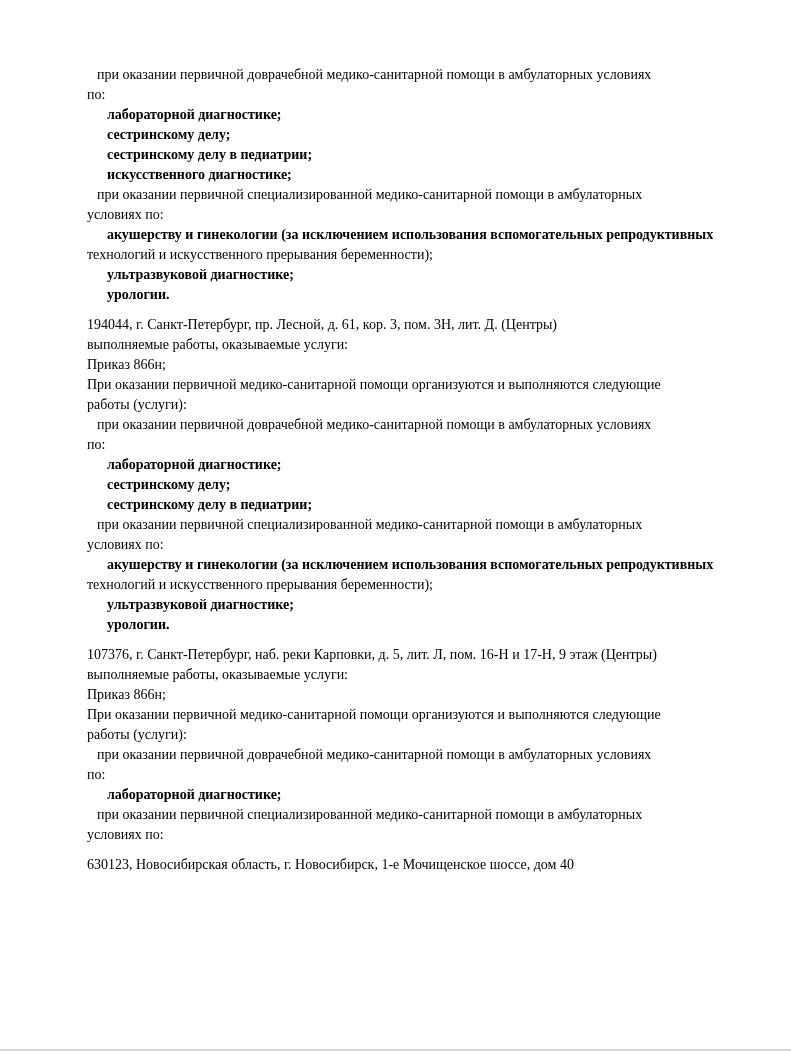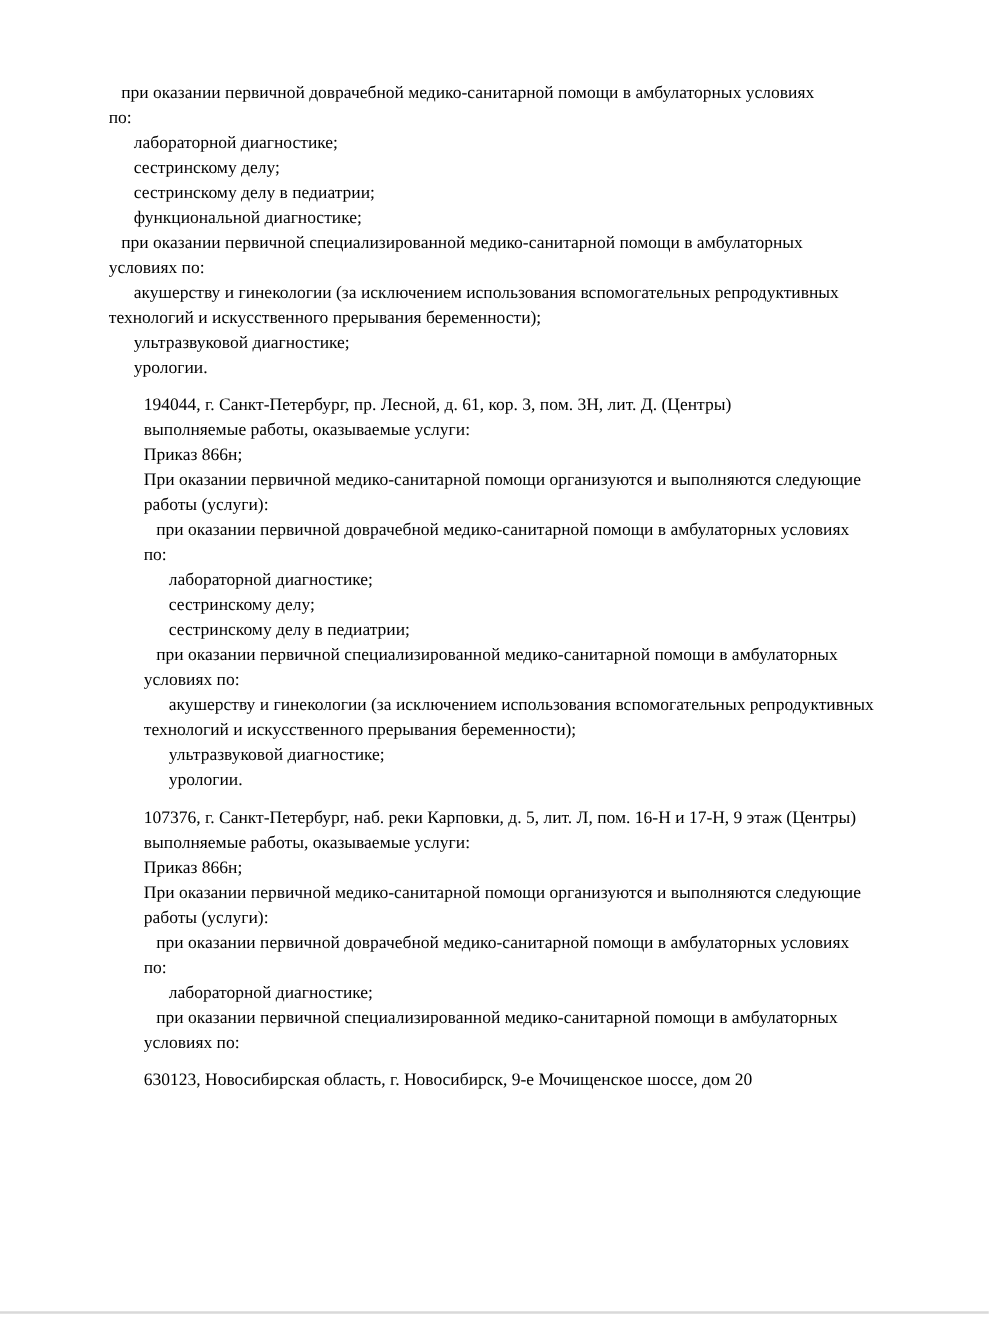--- a/index.html
+++ b/index.html
@@ -18,48 +18,47 @@
     position: absolute;
     top: 65px;
     left: 87px;
     right: 30px;
     font-size: 14px;
     line-height: 20px;
     color: #000000;
   }
   .block + .block {
     margin-top: 10px;
-    margin-left: 28px;
   }
   .line {
     white-space: nowrap;
     height: 20px;
   }
   .i0 { padding-left: 0; }
   .i1 { padding-left: 10px; }
-  .i2 { padding-left: 20px; }
+  .i2 { padding-left: 20px; font-weight: bold; }
   .bottom-divider {
     position: absolute;
     left: 0;
     top: 1049px;
     width: 791px;
     height: 2px;
   }
 </style>
 </head>
 <body style="background: rgb(255, 255, 255);">
 
 <div class="doc" style="color: rgb(0, 0, 0);">
     <div class="block">
       <div class="line i1">при оказании первичной доврачебной медико-санитарной помощи в амбулаторных условиях</div>
       <div class="line i0">по:</div>
       <div class="line i2">лабораторной диагностике;</div>
       <div class="line i2">сестринскому делу;</div>
       <div class="line i2">сестринскому делу в педиатрии;</div>
-      <div class="line i2">функциональной диагностике;</div>
+      <div class="line i2">искусственного диагностике;</div>
       <div class="line i1">при оказании первичной специализированной медико-санитарной помощи в амбулаторных</div>
       <div class="line i0">условиях по:</div>
       <div class="line i2">акушерству и гинекологии (за исключением использования вспомогательных репродуктивных</div>
       <div class="line i0">технологий и искусственного прерывания беременности);</div>
       <div class="line i2">ультразвуковой диагностике;</div>
       <div class="line i2">урологии.</div>
     </div>
     <div class="block">
       <div class="line i0">194044, г. Санкт-Петербург, пр. Лесной, д. 61, кор. 3, пом. 3Н, лит. Д. (Центры)</div>
       <div class="line i0">выполняемые работы, оказываемые услуги:</div>
@@ -84,16 +83,16 @@
       <div class="line i0">Приказ 866н;</div>
       <div class="line i0">При оказании первичной медико-санитарной помощи организуются и выполняются следующие</div>
       <div class="line i0">работы (услуги):</div>
       <div class="line i1">при оказании первичной доврачебной медико-санитарной помощи в амбулаторных условиях</div>
       <div class="line i0">по:</div>
       <div class="line i2">лабораторной диагностике;</div>
       <div class="line i1">при оказании первичной специализированной медико-санитарной помощи в амбулаторных</div>
       <div class="line i0">условиях по:</div>
     </div>
     <div class="block">
-      <div class="line i0">630123, Новосибирская область, г. Новосибирск, 9-е Мочищенское шоссе, дом 20</div>
+      <div class="line i0">630123, Новосибирская область, г. Новосибирск, 1-е Мочищенское шоссе, дом 40</div>
     </div>
   </div>
 <div class="bottom-divider" style="background: rgb(217, 217, 217);"></div>
 
 </body></html>

